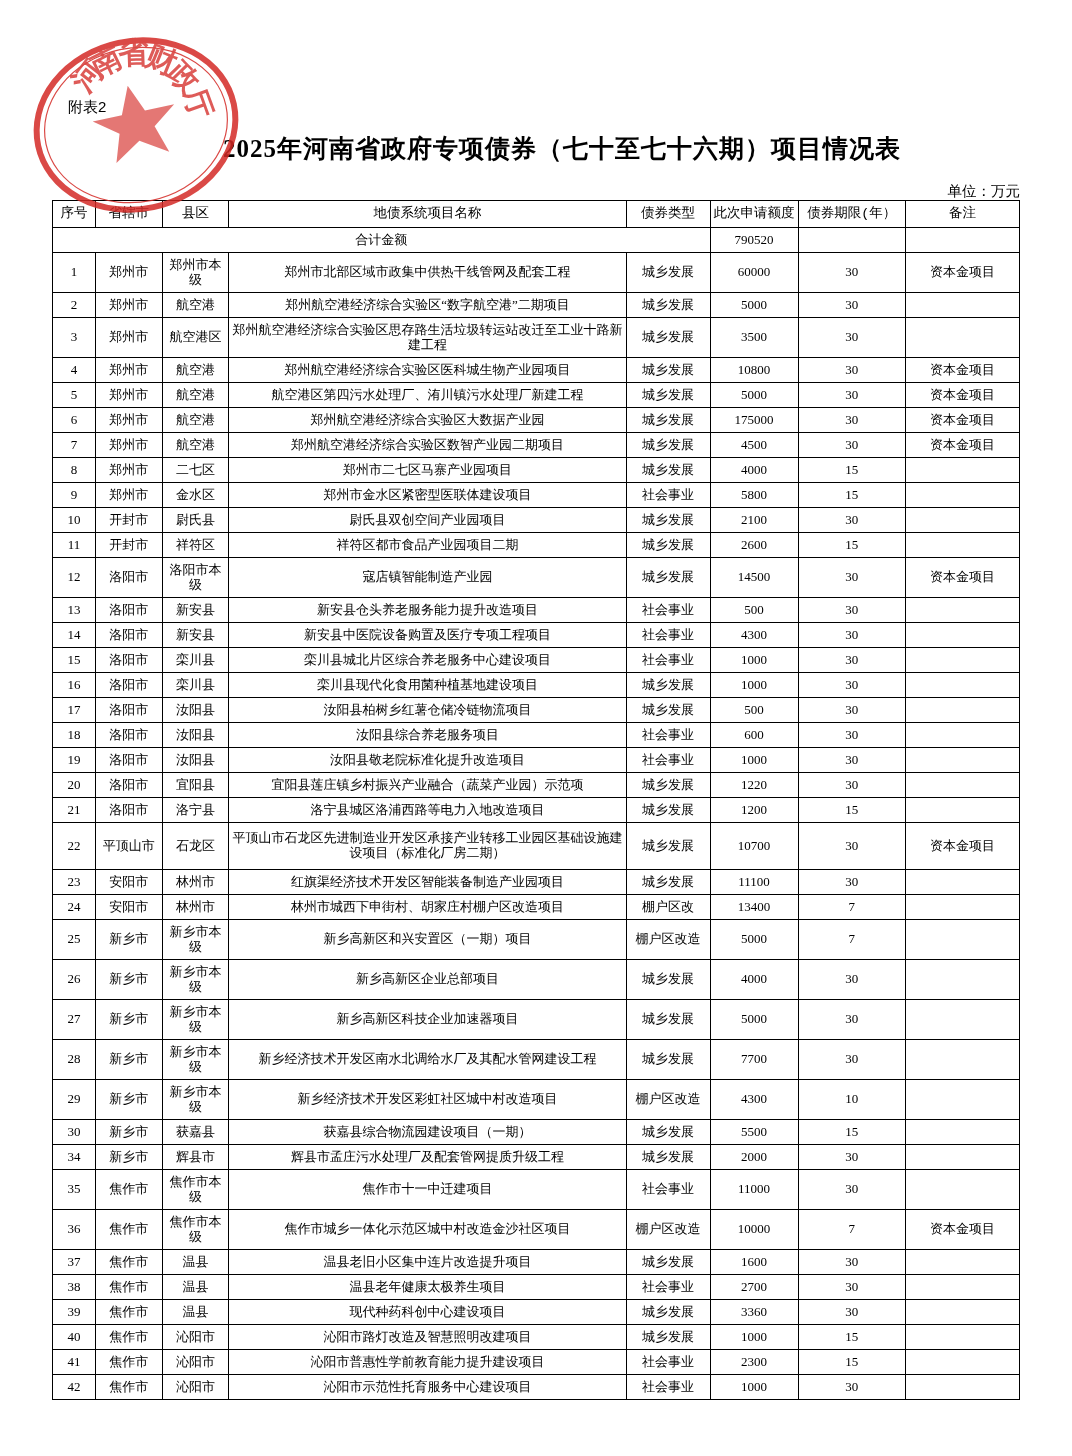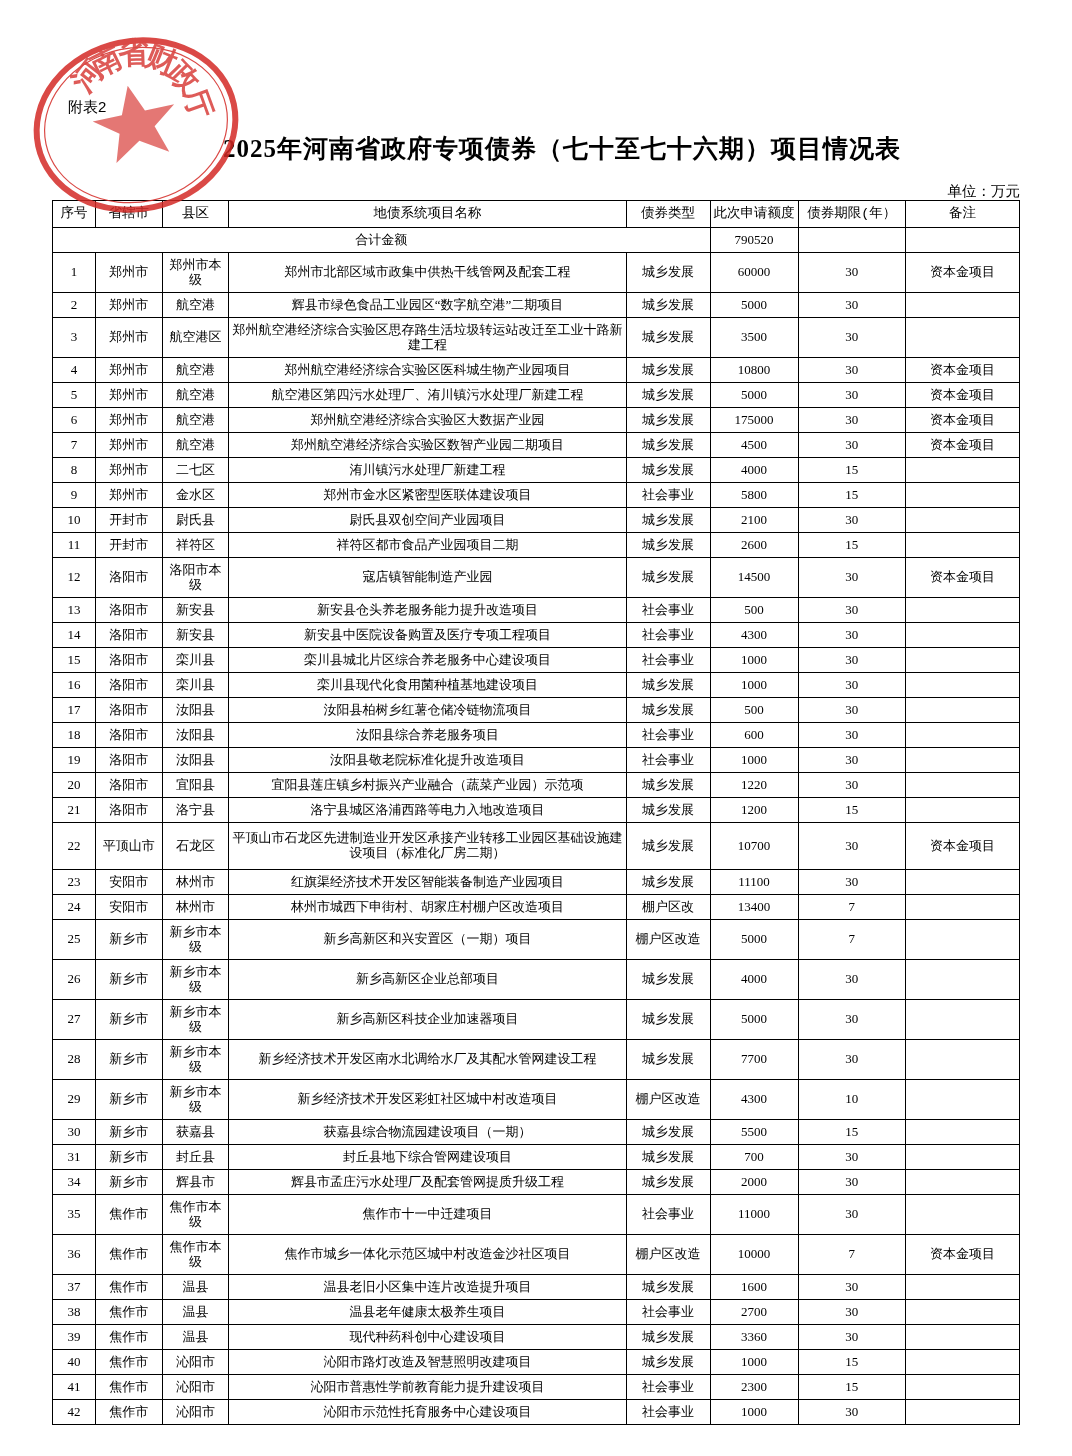--- a/index.html
+++ b/index.html
@@ -171,21 +171,21 @@
             <td class="name">郑州市北部区域市政集中供热干线管网及配套工程</td>
             <td>城乡发展</td>
             <td>60000</td>
             <td>30</td>
             <td>资本金项目</td>
           </tr>
           <tr class="r1">
             <td>2</td>
             <td>郑州市</td>
             <td>航空港</td>
-            <td class="name">辉县市绿色食品工业园区“数字航空港”二期项目</td>
+            <td class="name">郑州航空港经济综合实验区“数字航空港”二期项目</td>
             <td>城乡发展</td>
             <td>5000</td>
             <td>30</td>
             <td></td>
           </tr>
           <tr class="r2">
             <td>3</td>
             <td>郑州市</td>
             <td>航空港区</td>
             <td class="name">郑州航空港经济综合实验区思存路生活垃圾转运站改迁至工业十路新建工程</td>
@@ -231,21 +231,21 @@
             <td class="name">郑州航空港经济综合实验区数智产业园二期项目</td>
             <td>城乡发展</td>
             <td>4500</td>
             <td>30</td>
             <td>资本金项目</td>
           </tr>
           <tr class="r1">
             <td>8</td>
             <td>郑州市</td>
             <td>二七区</td>
-            <td class="name">洧川镇污水处理厂新建工程</td>
+            <td class="name">郑州市二七区马寨产业园项目</td>
             <td>城乡发展</td>
             <td>4000</td>
             <td>15</td>
             <td></td>
           </tr>
           <tr class="r1">
             <td>9</td>
             <td>郑州市</td>
             <td>金水区</td>
             <td class="name">郑州市金水区紧密型医联体建设项目</td>
@@ -458,30 +458,20 @@
             <td>30</td>
             <td>新乡市</td>
             <td>获嘉县</td>
             <td class="name">获嘉县综合物流园建设项目（一期）</td>
             <td>城乡发展</td>
             <td>5500</td>
             <td>15</td>
             <td></td>
           </tr>
           <tr class="r1">
-            <td>31</td>
-            <td>新乡市</td>
-            <td>封丘县</td>
-            <td class="name">封丘县地下综合管网建设项目</td>
-            <td>城乡发展</td>
-            <td>700</td>
-            <td>30</td>
-            <td></td>
-          </tr>
-          <tr class="r1">
             <td>34</td>
             <td>新乡市</td>
             <td>辉县市</td>
             <td class="name">辉县市孟庄污水处理厂及配套管网提质升级工程</td>
             <td>城乡发展</td>
             <td>2000</td>
             <td>30</td>
             <td></td>
           </tr>
           <tr class="r2">

